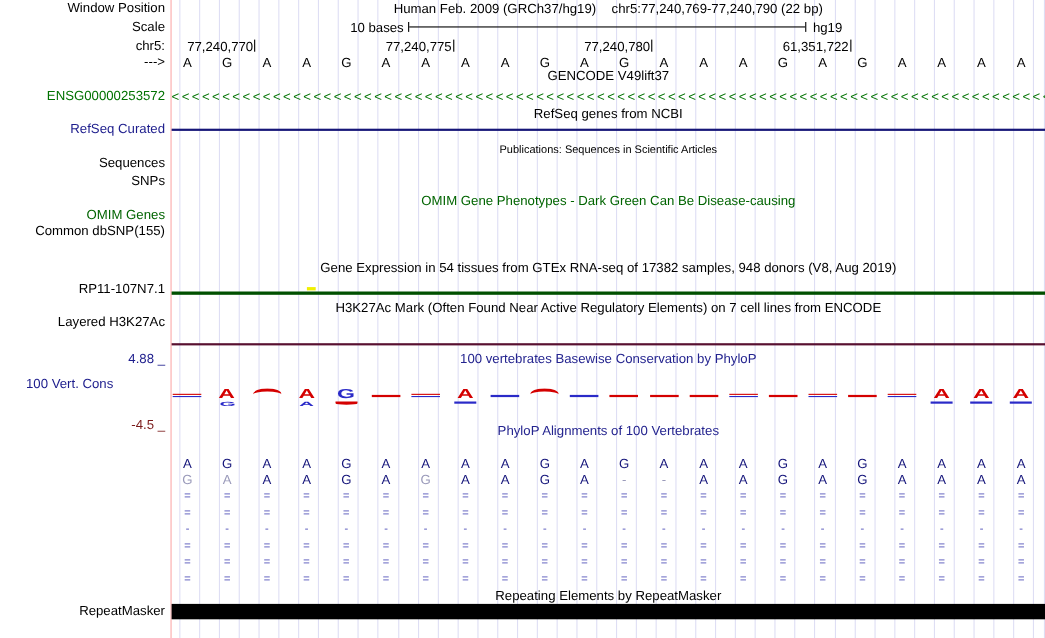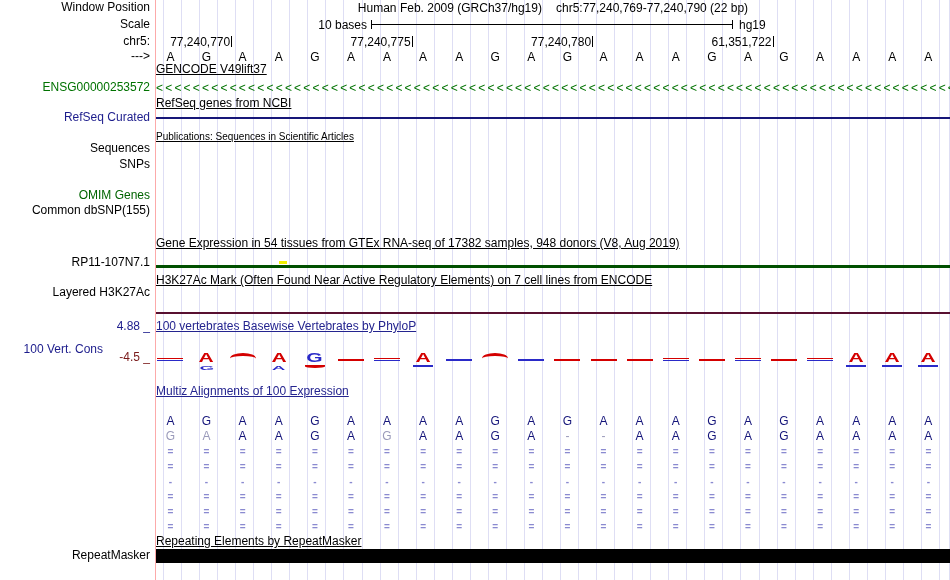--- a/index.html
+++ b/index.html
@@ -1,19 +1,19 @@
 <!DOCTYPE html>
 <html><head>
 <meta charset="utf-8">
 <style>
   html,body{margin:0;padding:0;background:#fff;}
   #wrap{position:relative;width:950px;height:580px;background:#fff;overflow:hidden;
         font-family:"Liberation Sans","DejaVu Sans",sans-serif;font-size:12px;color:#000;}
   .lbl{position:absolute;right:800px;white-space:nowrap;line-height:13px;font-size:12px;}
-  .ctitle{position:absolute;left:156px;width:794px;text-align:left;white-space:nowrap;line-height:13px;font-size:12px;text-decoration:underline;}
+  .ctitle{position:absolute;left:156px;width:794px;text-align:center;white-space:nowrap;line-height:13px;font-size:12px;}
   .small{font-size:10px;}
   .c-green{color:#007200;}
   .c-dgreen{color:#006400;}
   .c-navy{color:#1c1c8c;}
   .c-tnavy{color:#24248f;}
   .c-maroon{color:#7a1a1a;}
   #gridlines{position:absolute;left:156px;top:0;width:794px;height:580px;}
   .gridline{position:absolute;top:0;width:1px;height:580px;background:#dedef4;}
   #pink-line{position:absolute;left:155px;top:0;width:1px;height:580px;background:#fcaaaa;}
   #title-row{position:absolute;left:156px;top:1px;width:794px;display:flex;justify-content:center;gap:14px;white-space:nowrap;}
@@ -153,37 +153,38 @@
   <div id="ensg-arrows">&lt;&lt;&lt;&lt;&lt;&lt;&lt;&lt;&lt;&lt;&lt;&lt;&lt;&lt;&lt;&lt;&lt;&lt;&lt;&lt;&lt;&lt;&lt;&lt;&lt;&lt;&lt;&lt;&lt;&lt;&lt;&lt;&lt;&lt;&lt;&lt;&lt;&lt;&lt;&lt;&lt;&lt;&lt;&lt;&lt;&lt;&lt;&lt;&lt;&lt;&lt;&lt;&lt;&lt;&lt;&lt;&lt;&lt;&lt;&lt;&lt;&lt;&lt;&lt;&lt;&lt;&lt;&lt;&lt;&lt;&lt;&lt;&lt;&lt;&lt;&lt;&lt;&lt;&lt;&lt;&lt;&lt;&lt;&lt;&lt;&lt;&lt;&lt;&lt;&lt;&lt;&lt;</div>
 
   <div class="ctitle" style="top:97px">RefSeq genes from NCBI</div>
   <div class="lbl c-navy" style="top:111px">RefSeq Curated</div>
   <div id="refseq-line"></div>
 
   <div class="ctitle small" style="top:130px">Publications: Sequences in Scientific Articles</div>
   <div class="lbl" style="top:142px">Sequences</div>
   <div class="lbl" style="top:158px">SNPs</div>
 
+  <div class="ctitle c-dgreen" style="top:176px">OMIM Gene Phenotypes - Dark Green Can Be Disease-causing</div>
   <div class="lbl c-dgreen" style="top:189px">OMIM Genes</div>
 
   <div class="lbl" style="top:204px">Common dbSNP(155)</div>
 
   <div class="ctitle" style="top:237px">Gene Expression in 54 tissues from GTEx RNA-seq of 17382 samples, 948 donors (V8, Aug 2019)</div>
   <div class="lbl" style="top:256px">RP11-107N7.1</div>
   <div id="yellow-tick"></div>
   <div id="rp11-line"></div>
 
   <div class="ctitle" style="top:274px">H3K27Ac Mark (Often Found Near Active Regulatory Elements) on 7 cell lines from ENCODE</div>
   <div class="lbl" style="top:286px">Layered H3K27Ac</div>
 
   <div id="maroon-line"></div>
   <div class="lbl c-navy" style="top:320px">4.88 _</div>
-  <div class="ctitle c-tnavy" style="top:320px">100 vertebrates Basewise Vertebrates by PhyloP</div>
+  <div class="ctitle c-tnavy" style="top:320px">100 vertebrates Basewise Conservation by PhyloP</div>
   <div class="lbl c-navy" style="top:343px;right:847px">100 Vert. Cons</div>
-  <div class="lbl c-maroon" style="top:351px">-4.5 _</div>
+  <div class="lbl c-maroon" style="top:380px">-4.5 _</div>
   <div id="phylop-glyphs">
       <div class="gdash" style="left: 157.436px; top: 358px; height: 1px; background: rgb(212, 0, 0);"></div>
       <div class="gdash" style="left: 157.436px; top: 360px; height: 1px; background: rgb(42, 42, 200);"></div>
       <div class="gstack" style="left: 191.527px; top: 352px;">
         <span class="gtop" style="color: rgb(212, 0, 0);">A</span>
         <span class="gbot" style="color: rgb(42, 42, 200);">G</span>
       </div>
       <div class="garc" style="left: 229.618px; top: 353px;"></div>
       <div class="gstack" style="left: 263.709px; top: 352px;">
         <span class="gtop" style="color: rgb(212, 0, 0);">A</span>
@@ -221,21 +222,21 @@
       <div class="gstack" style="left: 877.255px; top: 352px;">
         <span class="gtop" style="color: rgb(212, 0, 0);">A</span>
         <div class="gbar" style="background: rgb(42, 42, 200);"></div>
       </div>
       <div class="gstack" style="left: 913.345px; top: 352px;">
         <span class="gtop" style="color: rgb(212, 0, 0);">A</span>
         <div class="gbar" style="background: rgb(42, 42, 200);"></div>
       </div>
     </div>
 
-  <div class="ctitle c-tnavy" style="top:385px">Multiz Alignments of 100 Expression</div>
+  <div class="ctitle c-tnavy" style="top:385px">PhyloP Alignments of 100 Vertebrates</div>
   <div id="alignment">
       <div class="acell" style="left: 159.436px; top: 414px; color: rgb(20, 20, 122);">A</div>
       <div class="acell" style="left: 195.527px; top: 414px; color: rgb(20, 20, 122);">G</div>
       <div class="acell" style="left: 231.618px; top: 414px; color: rgb(20, 20, 122);">A</div>
       <div class="acell" style="left: 267.709px; top: 414px; color: rgb(20, 20, 122);">A</div>
       <div class="acell" style="left: 303.8px; top: 414px; color: rgb(20, 20, 122);">G</div>
       <div class="acell" style="left: 339.891px; top: 414px; color: rgb(20, 20, 122);">A</div>
       <div class="acell" style="left: 375.982px; top: 414px; color: rgb(20, 20, 122);">A</div>
       <div class="acell" style="left: 412.073px; top: 414px; color: rgb(20, 20, 122);">A</div>
       <div class="acell" style="left: 448.164px; top: 414px; color: rgb(20, 20, 122);">A</div>

